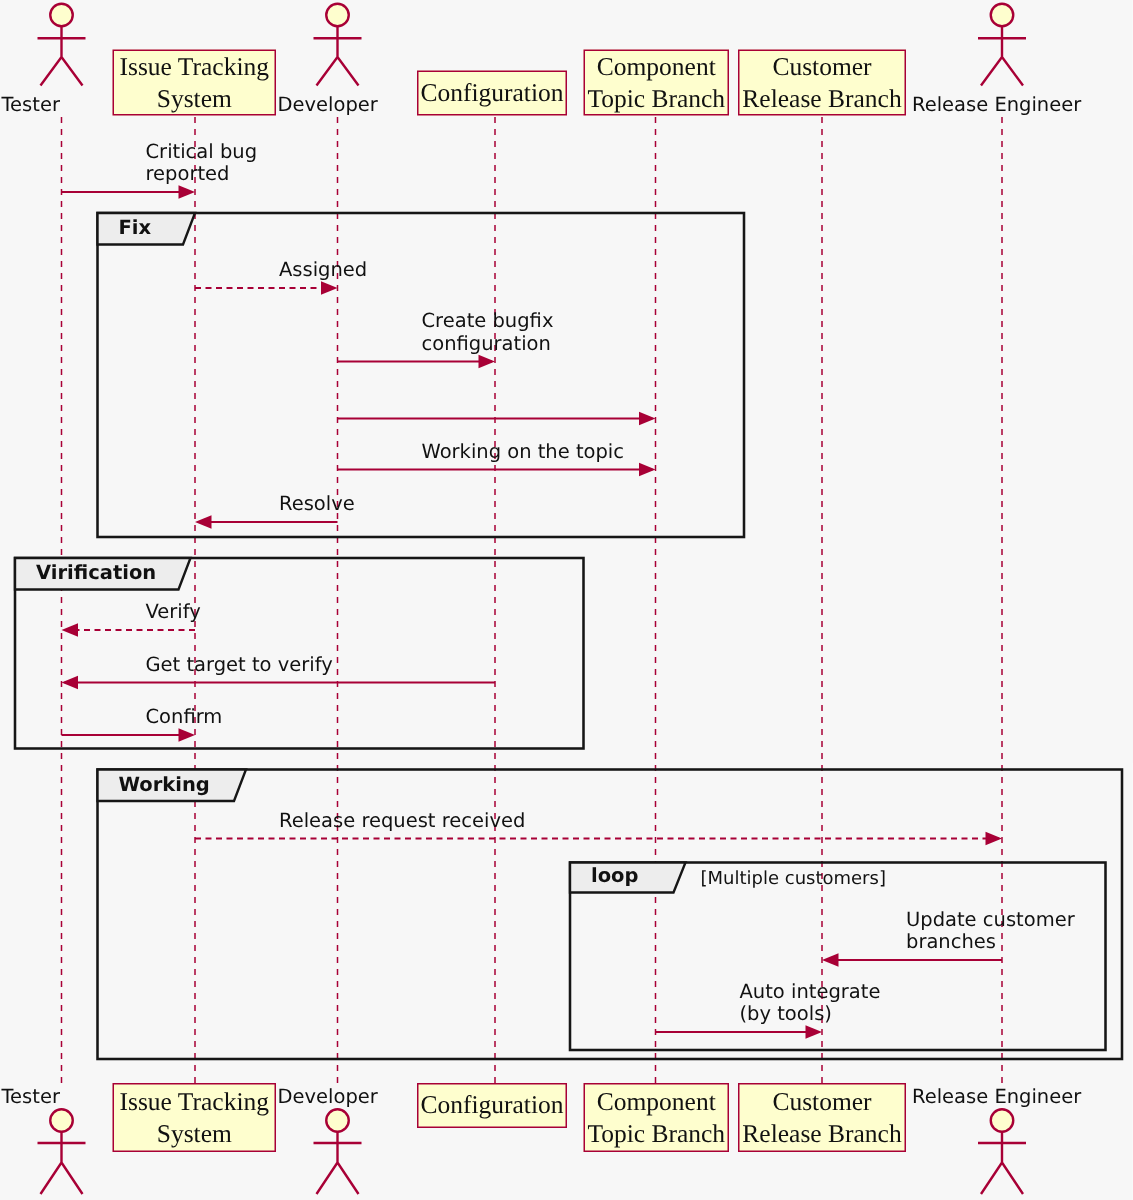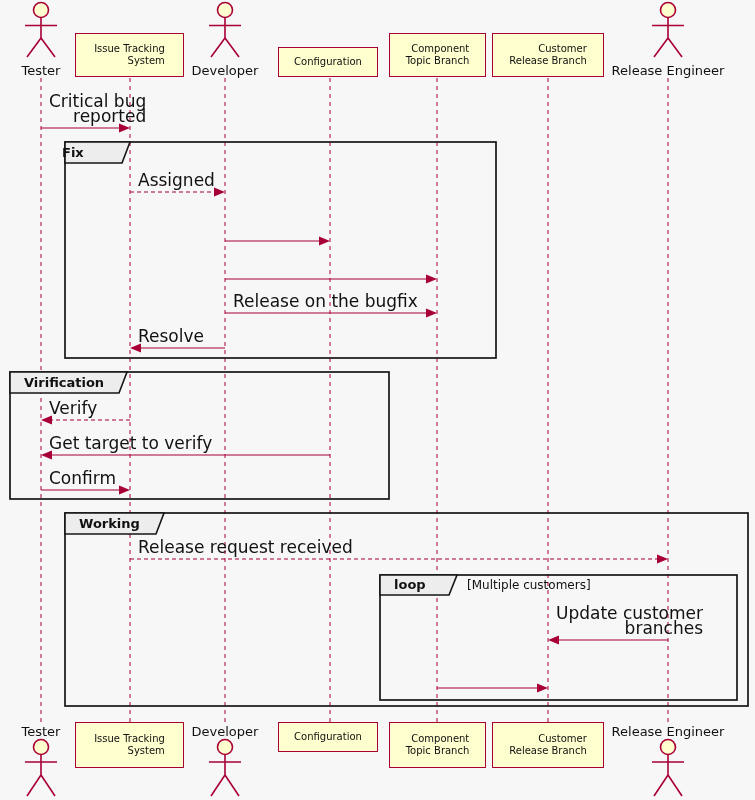--- a/index.html
+++ b/index.html
@@ -19,28 +19,28 @@
   .ms   { stroke: var(--accent); stroke-width: 1.2; fill:none; }
   .md   { stroke: var(--accent); stroke-width: 1.2; fill:none; stroke-dasharray: 4 3; }
   .ah   { fill: var(--accent); stroke:none; }
   .frame{ fill:none; stroke: var(--frame); stroke-width: 1.7; }
   .tab  { fill: var(--tab); stroke: var(--frame); stroke-width: 1.6; }
   
   .pbox {
     position:absolute; box-sizing:border-box;
     background: var(--cream); border: 1.4px solid var(--accent);
     display:flex; align-items:center; justify-content:center;
-    font-size:10px; line-height:1.25; text-align:right; white-space:pre-line;
+    font-size:17px; line-height:1.25; text-align:center; white-space:pre-line;font-family:Liberation Serif, serif;
   }
   .alabel {
-    position:absolute; font-size:13px; text-align:center; line-height:15px;
+    position:absolute; font-size:13px; line-height:15px;
   }
   .msg {
-    position:absolute; font-size:17px; line-height:15px;
-    white-space:pre-line; text-align:right;
+    position:absolute; font-size:13px; line-height:15px;
+    white-space:pre-line; text-align:left;margin-left:48px;
   }
   .flabel {
     position:absolute; font-size:13px; font-weight:bold; line-height:16px;
   }
   .fcond {
     position:absolute; font-size:12px; font-weight:normal; line-height:16px;
   }
 </style>
 </head>
 <body style="--bg: #F7F7F7; --accent: #A80036; --cream: #FEFECE; --frame: #161616; --tab: #EDEDED; --text: #111111;">
@@ -167,31 +167,35 @@
   <div class="pbox" style="left:75px;top:722px;width:109px;height:46px">Issue Tracking
 System</div>
   <div class="alabel" style="left:185px;top:724px;width:80px">Developer</div>
   <div class="pbox" style="left:278px;top:722px;width:100px;height:30px">Configuration</div>
   <div class="pbox" style="left:389px;top:722px;width:97px;height:46px">Component
 Topic Branch</div>
   <div class="pbox" style="left:492px;top:722px;width:112px;height:46px">Customer
 Release Branch</div>
   <div class="alabel" style="left:608px;top:724px;width:120px">Release Engineer</div>
 
-  <div class="flabel" style="left:62px;top:145px">Fix</div>
+  <div class="flabel" style="left:79px;top:145px">Fix</div>
   <div class="flabel" style="left:24px;top:375px">Virification</div>
   <div class="flabel" style="left:79px;top:516px">Working</div>
   <div class="flabel" style="left:394px;top:577px">loop</div>
   <div class="fcond" style="left:467px;top:577px">[Multiple customers]</div>
 
   <div class="msg" style="left:49px;top:94px">Critical bug
 reported</div>
   <div class="msg" style="left:138px;top:173px">Assigned</div>
-  <div class="msg" style="left:233px;top:294px">Release on the bugfix</div>
+  <div class="msg" style="left:233px;top:207px">Create bugfix
+configuration</div>
+  <div class="msg" style="left:233px;top:294px">Working on the topic</div>
   <div class="msg" style="left:138px;top:329px">Resolve</div>
   <div class="msg" style="left:49px;top:401px">Verify</div>
   <div class="msg" style="left:49px;top:436px">Get target to verify</div>
   <div class="msg" style="left:49px;top:471px">Confirm</div>
   <div class="msg" style="left:138px;top:540px">Release request received</div>
   <div class="msg" style="left:556px;top:606px">Update customer
 branches</div>
+  <div class="msg" style="left:445px;top:654px">Auto integrate
+(by tools)</div>
 
 </div>
 
 </body></html>

